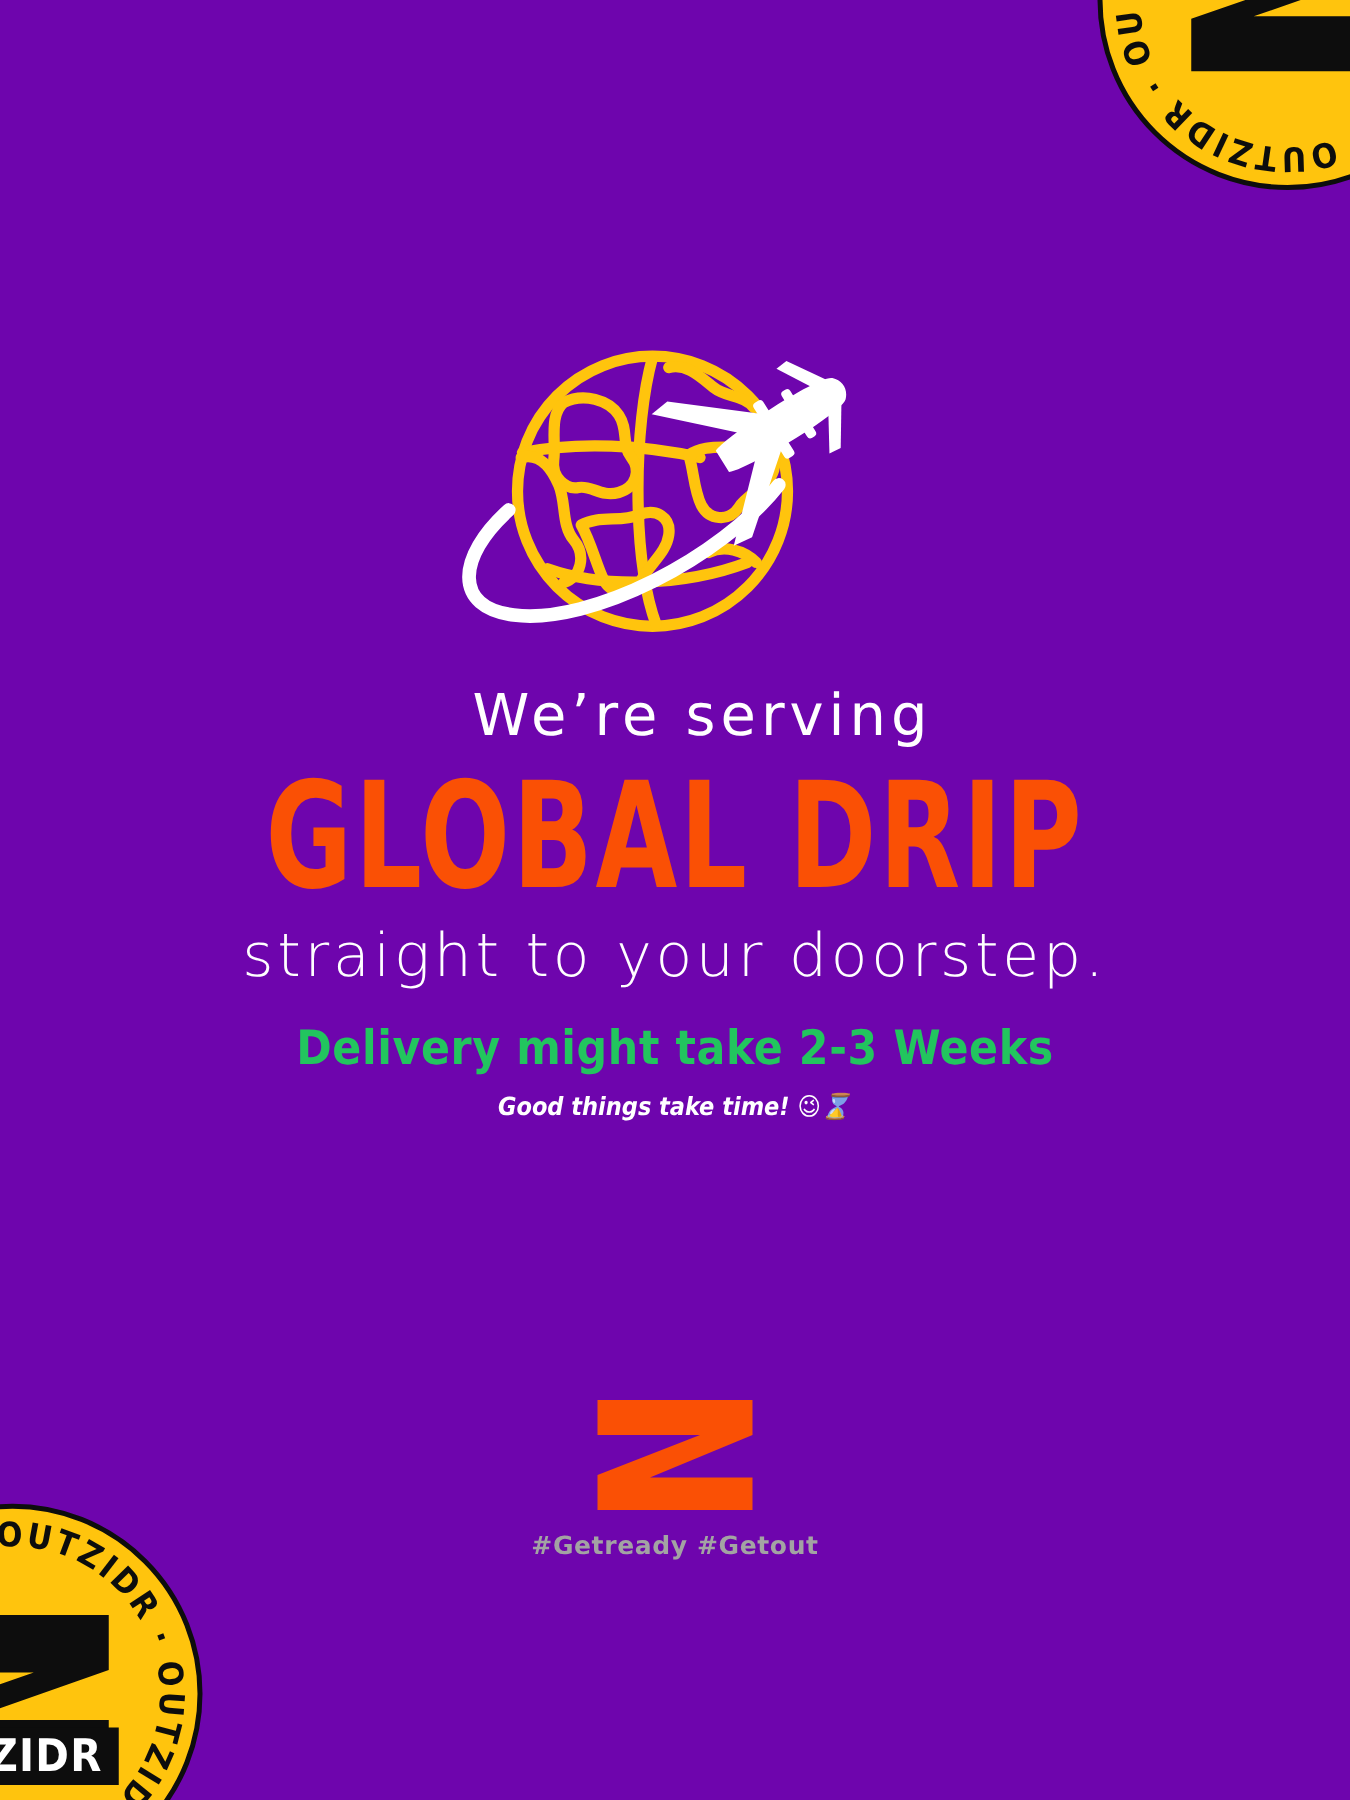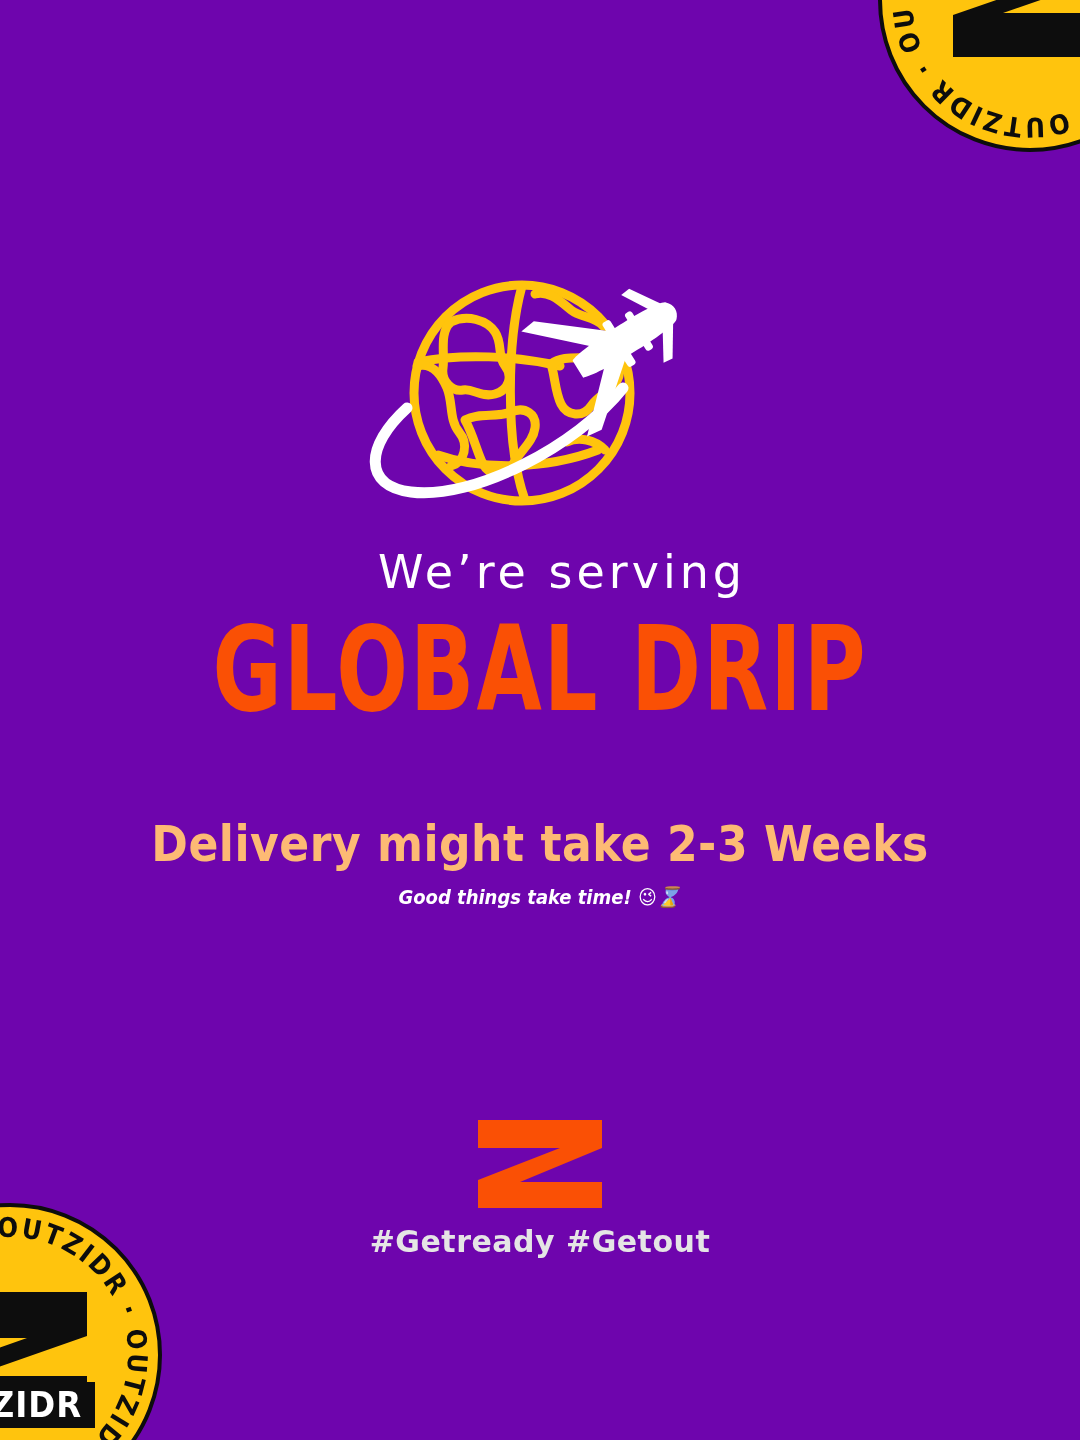--- a/index.html
+++ b/index.html
@@ -78,23 +78,23 @@
   .delivery-block {
     position: absolute;
     left: 0;
     top: 818px;
     width: 1080px;
     text-align: center;
   }
   .delivery-main {
     font-family: "DejaVu Sans Condensed", "Liberation Sans Narrow", "Liberation Sans", sans-serif;
     font-weight: 700;
-    font-size: 49px;
+    font-size: 38px;
     letter-spacing: 0.5px;
-    color: #fdba74;
+    color: #22c55e;
     line-height: 1.1;
   }
   .delivery-sub {
     font-family: "DejaVu Sans Condensed", "Liberation Sans Narrow", "Liberation Sans", sans-serif;
     font-weight: 700;
     font-style: italic;
     font-size: 20px;
     color: #ffffff;
     line-height: 1.1;
     margin-top: 14px;
@@ -105,23 +105,23 @@
     position: absolute;
     left: 0;
     top: 1118px;
     width: 1080px;
     text-align: center;
   }
   .zmark { display: block; margin: 0 auto; }
   .hashtags {
     font-family: "DejaVu Sans", sans-serif;
     font-weight: 700;
-    font-size: 30px;
+    font-size: 20px;
     letter-spacing: 0.5px;
-    color: #e5e5e5;
+    color: #a3a3a3;
     margin-top: 14px;
   }
 </style>
 </head>
 <body>
 
 <div class="poster">
 
   <div class="badge badge-tr">
     <svg viewBox="0 0 310 310" xmlns="http://www.w3.org/2000/svg">
@@ -189,20 +189,21 @@
         <rect x="38" y="10" width="9" height="16" rx="3" fill="#FFFFFF"></rect>
         <rect x="62" y="-22" width="8" height="13" rx="3" fill="#FFFFFF"></rect>
         <rect x="62" y="9" width="8" height="13" rx="3" fill="#FFFFFF"></rect>
       </g>
     </svg>
   </div>
 
   <div class="copy">
     <div class="line-serving">We’re serving</div>
     <div class="line-headline">GLOBAL DRIP</div>
+    <div class="line-doorstep">straight to your doorstep.</div>
   </div>
 
   <div class="delivery-block">
     <div class="delivery-main">Delivery might take 2-3 Weeks</div>
     <div class="delivery-sub">Good things take time! 😉⌛</div>
   </div>
 
   <div class="footer">
     <svg class="zmark" width="128" height="92" viewBox="0 0 128 92" xmlns="http://www.w3.org/2000/svg">
       <path d="M2,2 L126,2 L126,30 L44,64 L126,64 L126,90 L2,90 L2,62 L84,30 L2,30 Z" fill="#FA5005"></path>

